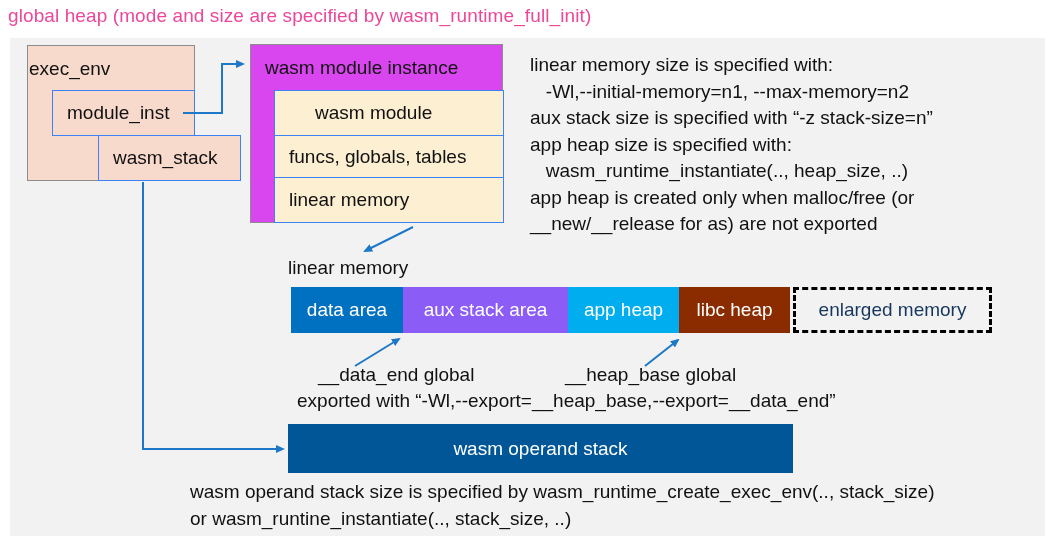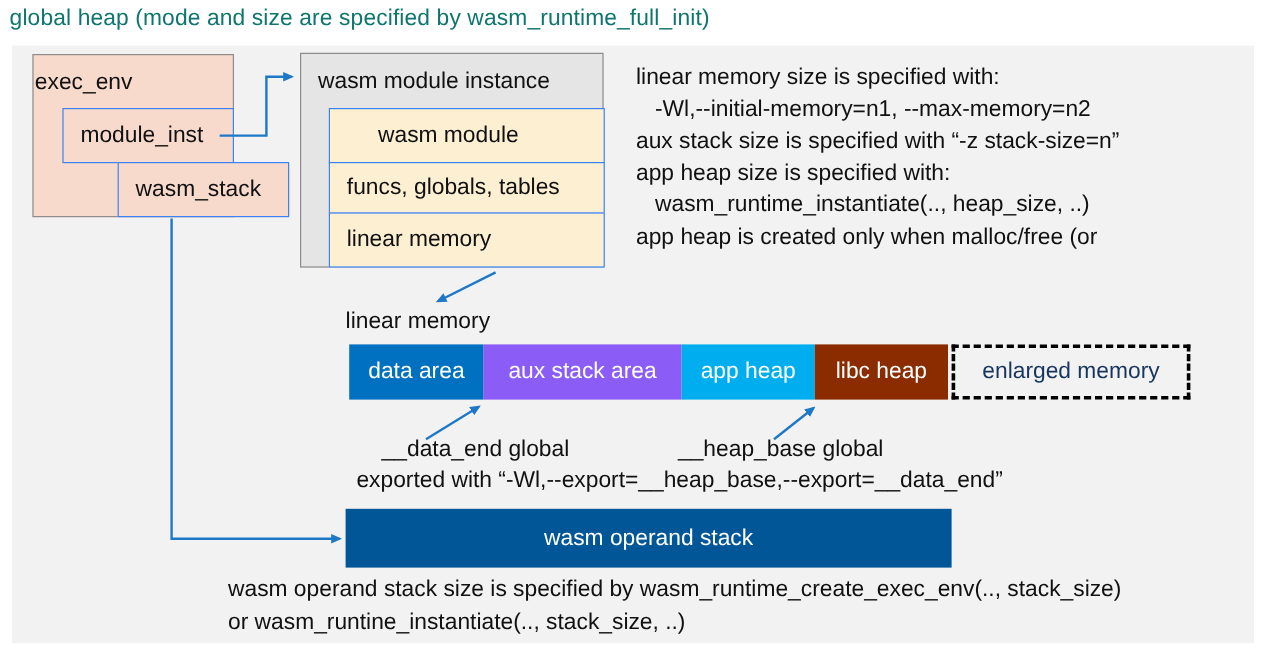--- a/index.html
+++ b/index.html
@@ -7,42 +7,42 @@
   body { font-family: "Liberation Sans", sans-serif; }
   #stage {
     position: relative;
     width: 1054px; height: 547px;
     background: #ffffff;
     overflow: hidden;
   }
   .abs { position: absolute; }
   #page-title {
     left: 8px; top: 5px;
-    font-size: 19px; color: #0f766e;
+    font-size: 19px; color: #ec4899;
     letter-spacing: 0.1px;
   }
   #panel {
     left: 10px; top: 38px;
     width: 1035px; height: 498px;
     background: #F2F2F2;
   }
   
   .struct-box { border: 1px solid #8C8C8C; font-size: 19px; color: #111; }
   .cell { position: absolute; border: 1px solid #3b82f6; padding-left: 14px; }
   #exec-env-box {
     left: 27px; top: 45px; width: 168px; height: 136px;
     background: #F8DACD;
   }
   #exec-env-box .hdr { display: block; line-height: 45px; padding-left: 1px; }
   #exec-env-box .cell { background: #F8DACD; width: 143px; left: 24px; }
   #cell-module-inst { top: 44px; height: 46px; line-height: 44px; }
   #cell-wasm-stack  { top: 89px; height: 46px; line-height: 44px; margin-left: 46px; }
   #instance-box {
     left: 250px; top: 44px; width: 253px; height: 179px;
-    background: #e5e5e5;
+    background: #d946ef;
   }
   #instance-box .hdr { display: block; line-height: 46px; padding-left: 14px; }
   #instance-box .cell { background: #FCEFD2; width: 230px; left: 23px; }
   #cell-wasm-module   { top: 45px; height: 46px; line-height: 44px; padding-left: 40px; }
   #cell-funcs-globals { top: 90px; height: 43px; line-height: 41px; }
   #cell-linear-memory { top: 132px; height: 46px; line-height: 44px; }
   
   #notes-right {
     left: 530px; top: 52px; width: 515px;
     font-size: 19px; line-height: 26.5px; color: #111;
@@ -108,20 +108,21 @@
     <div class="cell" id="cell-linear-memory">linear memory</div>
   </div>
 
   <div class="abs" id="notes-right">
     <div>linear memory size is specified with:</div>
     <div>   -Wl,--initial-memory=n1, --max-memory=n2</div>
     <div>aux stack size is specified with “-z stack-size=n”</div>
     <div>app heap size is specified with:</div>
     <div>   wasm_runtime_instantiate(.., heap_size, ..)</div>
     <div>app heap is created only when malloc/free (or</div>
+    <div>__new/__release for as) are not exported</div>
   </div>
 
   <div class="abs" id="linear-memory-label">linear memory</div>
 
   <div class="seg" id="seg-data-area">data area</div>
   <div class="seg" id="seg-aux-stack">aux stack area</div>
   <div class="seg" id="seg-app-heap">app heap</div>
   <div class="seg" id="seg-libc-heap">libc heap</div>
   <div class="seg" id="seg-enlarged">enlarged memory</div>
 

